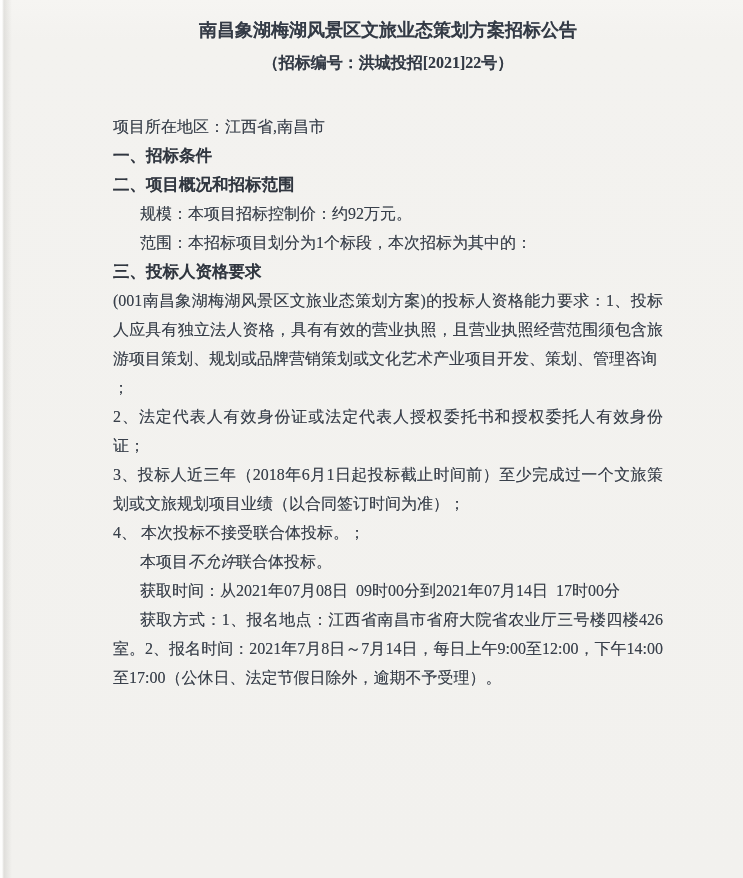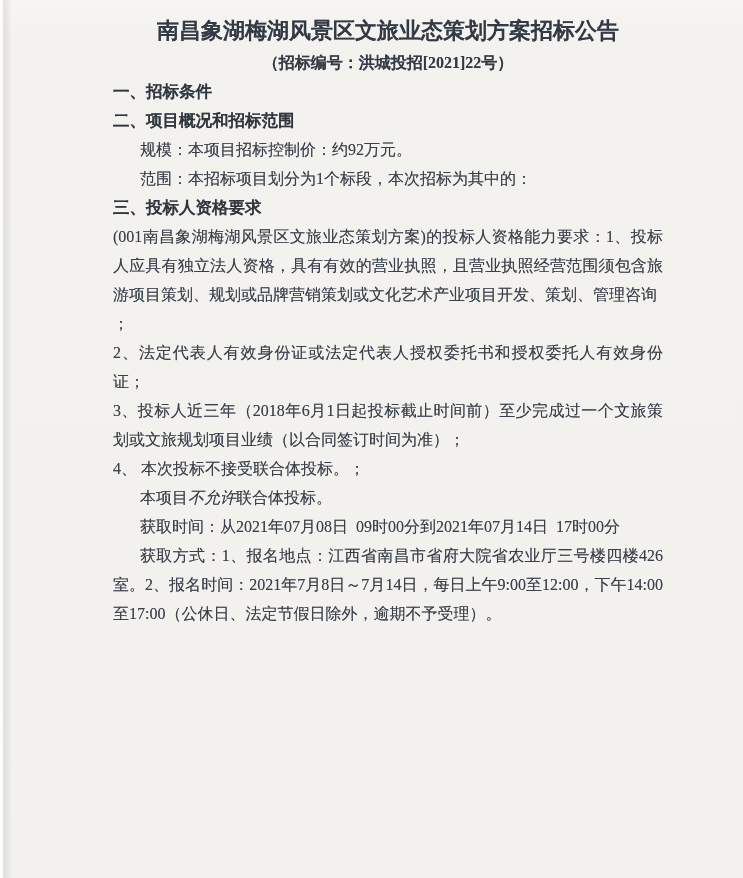--- a/index.html
+++ b/index.html
@@ -25,21 +25,21 @@
       rgba(255,255,255,0.85) 0px, rgba(255,255,255,0.85) 2px,
       rgba(110,110,104,0.14) 4px, rgba(110,110,104,0.0) 12px);
     pointer-events: none;
   }
 
   .doc { padding: 16px 80px 0 113px; }
 
   .doc-title {
     text-align: center;
     font-weight: bold;
-    font-size: 22px;
+    font-size: 18px;
     line-height: 29px;
     color: #333a45;
   }
   .doc-subtitle {
     text-align: center;
     font-weight: bold;
     font-size: 16px;
     line-height: 29px;
     color: #333a45;
     margin-top: 3px;
@@ -68,20 +68,21 @@
 
 <div class="page">
   <div class="edge-shade"></div>
 
   <div class="doc">
 
     <div class="doc-title">南昌象湖梅湖风景区文旅业态策划方案招标公告</div>
 
     <div class="doc-subtitle">（招标编号：洪城投招[2021]22号）</div>
 
+    <div class="line mt35">项目所在地区：江西省,南昌市</div>
 
     <div class="heading">一、招标条件</div>
 
 
     <div class="heading mt4">二、项目概况和招标范围</div>
 
     <p class="para indent">规模：本项目招标控制价：约92万元。</p>
 
     <p class="para indent">范围：本招标项目划分为1个标段，本次招标为其中的：</p>
 

